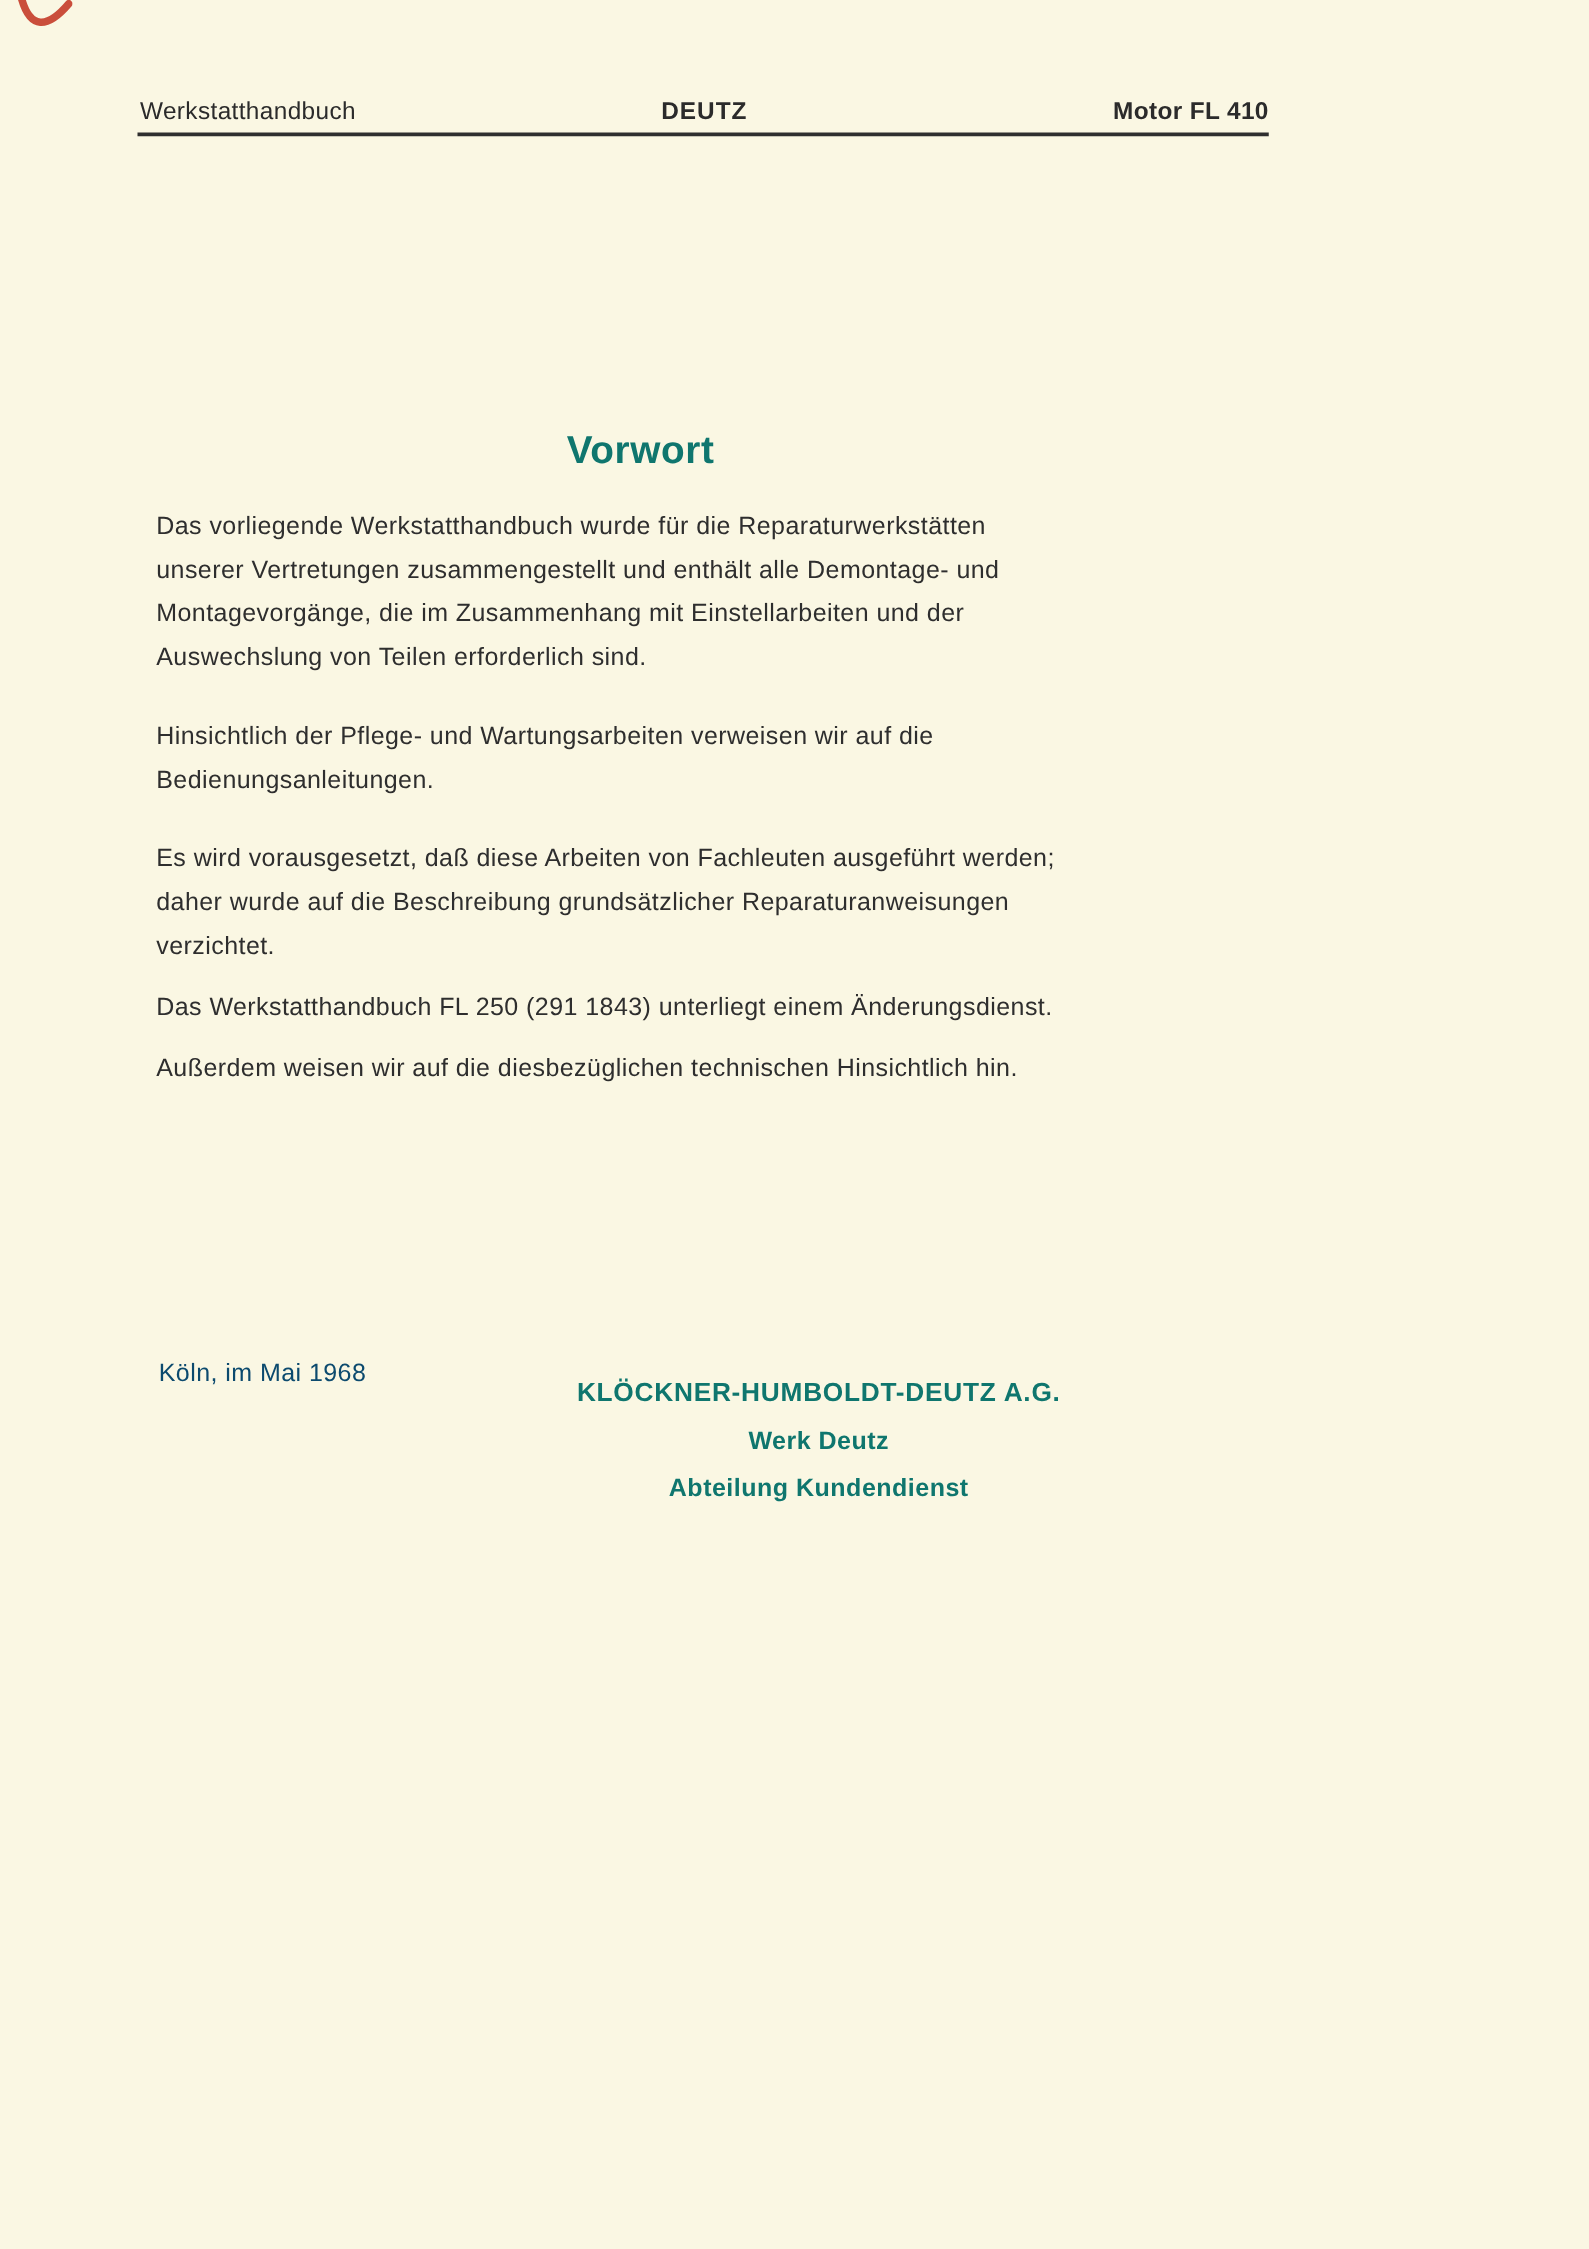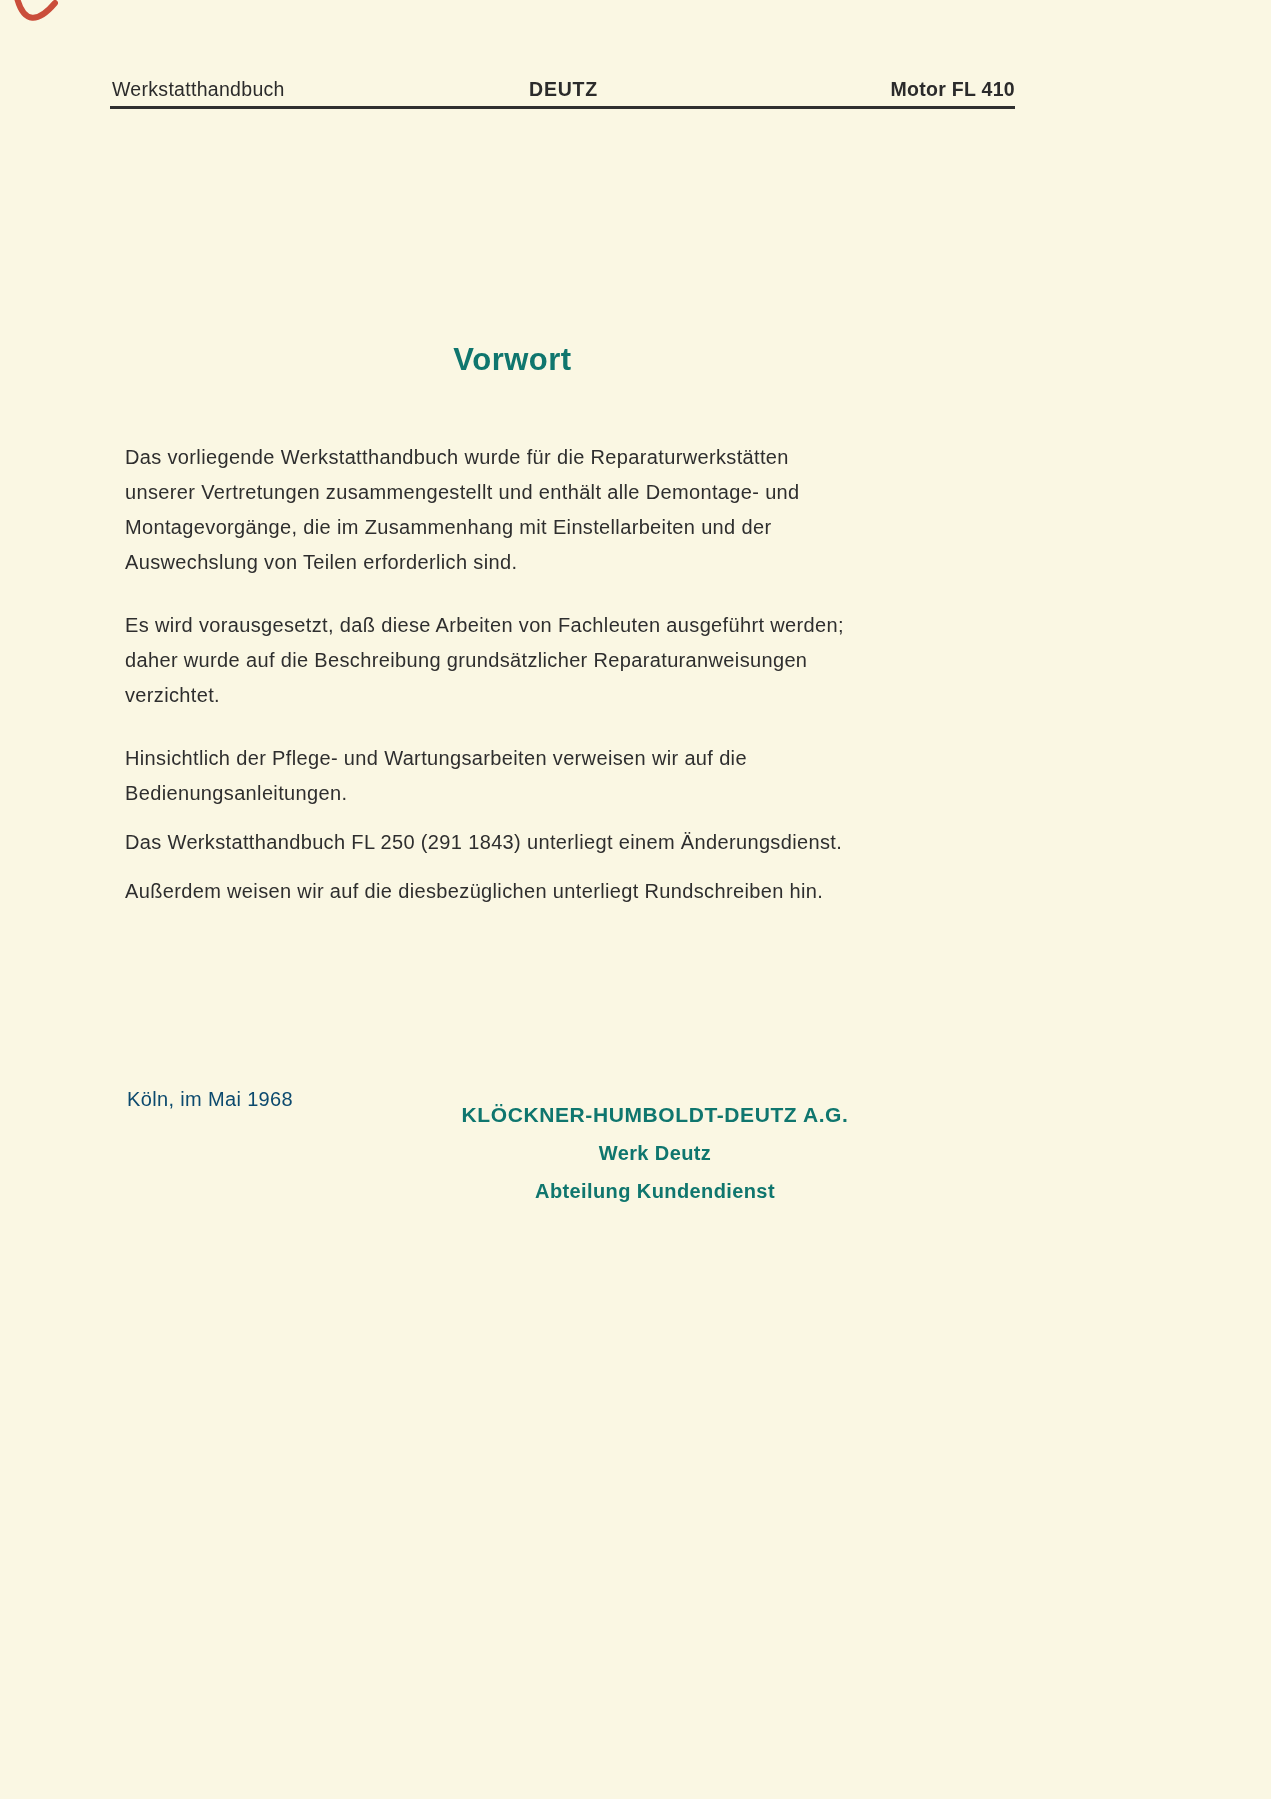--- a/index.html
+++ b/index.html
@@ -55,21 +55,21 @@
       width: 775px;
       margin: 0;
       text-align: center;
       font-size: 31px;
       font-weight: bold;
       letter-spacing: 0.5px;
       color: #0f766e;
     }
     .body-text {
       position: absolute;
-      top: 440px;
+      top: 404px;
       left: 125px;
       width: 810px;
       font-size: 20px;
       line-height: 35px;
       letter-spacing: 0.35px;
       color: #2e2e2e;
     }
     .para {
       margin: 0;
       white-space: pre-line;
@@ -126,27 +126,27 @@
 
   <hr class="rule">
 
   <h1 class="title">Vorwort</h1>
 
   <div class="body-text">
     <p class="para">Das vorliegende Werkstatthandbuch wurde für die Reparaturwerkstätten
 unserer Vertretungen zusammengestellt und enthält alle Demontage- und
 Montagevorgänge, die im Zusammenhang mit Einstellarbeiten und der
 Auswechslung von Teilen erforderlich sind.</p>
+    <p class="para">Hinsichtlich der Pflege- und Wartungsarbeiten verweisen wir auf die
+Bedienungsanleitungen.</p>
     <p class="para">Es wird vorausgesetzt, daß diese Arbeiten von Fachleuten ausgeführt werden;
 daher wurde auf die Beschreibung grundsätzlicher Reparaturanweisungen
 verzichtet.</p>
-    <p class="para">Hinsichtlich der Pflege- und Wartungsarbeiten verweisen wir auf die
-Bedienungsanleitungen.</p>
     <p class="para tight">Das Werkstatthandbuch FL 250 (291 1843) unterliegt einem Änderungsdienst.</p>
-    <p class="para tight">Außerdem weisen wir auf die diesbezüglichen unterliegt Rundschreiben hin.</p>
+    <p class="para tight">Außerdem weisen wir auf die diesbezüglichen technischen Hinsichtlich hin.</p>
   </div>
 
   <div class="dateline">Köln, im Mai 1968</div>
 
   <div class="signature">
     <div class="company">KLÖCKNER-HUMBOLDT-DEUTZ  A.G.</div>
     <div class="plant">Werk Deutz</div>
     <div class="department">Abteilung Kundendienst</div>
   </div>
 

